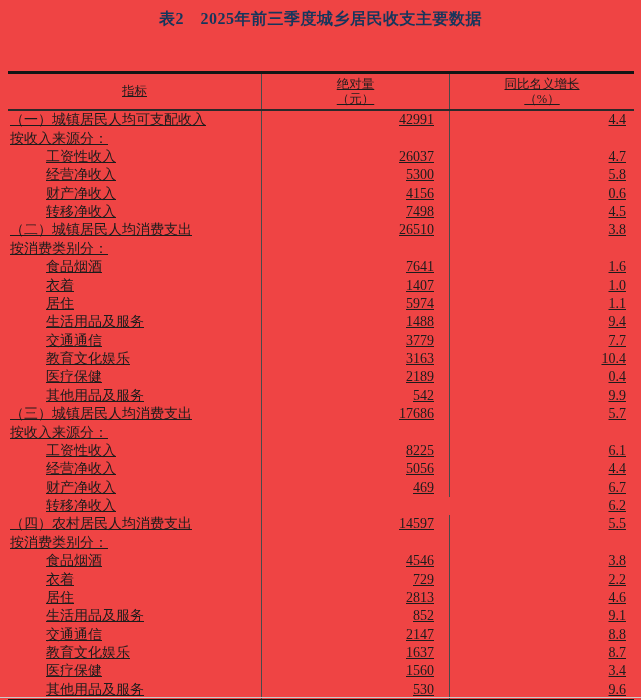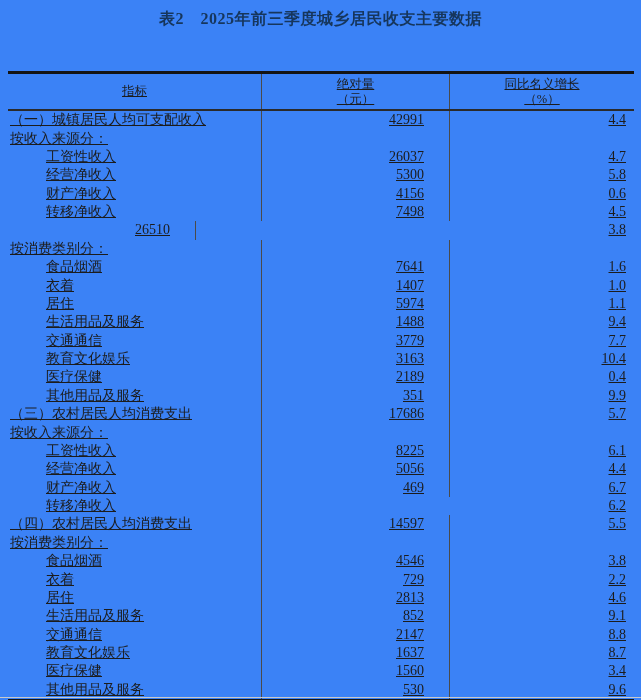--- a/index.html
+++ b/index.html
@@ -8,21 +8,21 @@
     background: #ffffff;
     width: 641px;
     height: 700px;
     overflow: hidden;
     font-family: "Liberation Serif", "DejaVu Serif", serif;
   }
   .page {
     position: relative;
     width: 641px;
     height: 700px;
-    background: #3b82f6;
+    background: #ef4444;
   }
   .title {
     margin: 0;
     padding-top: 9px;
     text-align: center;
     font-size: 16px;
     font-weight: bold;
     color: #16365c;
     letter-spacing: 0.5px;
     white-space: pre;
@@ -60,21 +60,21 @@
     height: 18.38px;
     font-size: 14px;
   }
   .trow .col {
     display: flex;
     align-items: center;
   }
   .trow .label { padding-left: 2px; white-space: nowrap; overflow: hidden; }
   .trow.item .label { padding-left: 38px; }
   .trow .num { justify-content: flex-end; }
-  .trow .c2.num { padding-right: 25px; }
+  .trow .c2.num { padding-right: 15px; }
   .trow .c3.num { padding-right: 8px; text-align: center; }
   .bottom-rule {
     position: absolute;
     left: 0;
     top: 697px;
     width: 641px;
     height: 0;
     border-top: 1px solid #c9c9c9;
   }
 </style>
@@ -130,20 +130,21 @@
     <div class="col c3 num">0.6</div>
   </div>
 
   <div class="trow item">
     <div class="col c1 label">转移净收入</div>
     <div class="col c2 num">7498</div>
     <div class="col c3 num">4.5</div>
   </div>
 
   <div class="trow section">
+    <div class="col c1 label">（二）城镇居民人均消费支出</div>
     <div class="col c2 num">26510</div>
     <div class="col c3 num">3.8</div>
   </div>
 
   <div class="trow note">
     <div class="col c1 label">按消费类别分：</div>
     <div class="col c2 num"></div>
     <div class="col c3 num"></div>
   </div>
 
@@ -184,26 +185,26 @@
   </div>
 
   <div class="trow item">
     <div class="col c1 label">医疗保健</div>
     <div class="col c2 num">2189</div>
     <div class="col c3 num">0.4</div>
   </div>
 
   <div class="trow item">
     <div class="col c1 label">其他用品及服务</div>
-    <div class="col c2 num">351</div>
+    <div class="col c2 num">542</div>
     <div class="col c3 num">9.9</div>
   </div>
 
   <div class="trow section">
-    <div class="col c1 label">（三）农村居民人均消费支出</div>
+    <div class="col c1 label">（三）城镇居民人均消费支出</div>
     <div class="col c2 num">17686</div>
     <div class="col c3 num">5.7</div>
   </div>
 
   <div class="trow note">
     <div class="col c1 label">按收入来源分：</div>
     <div class="col c2 num"></div>
     <div class="col c3 num"></div>
   </div>
 

